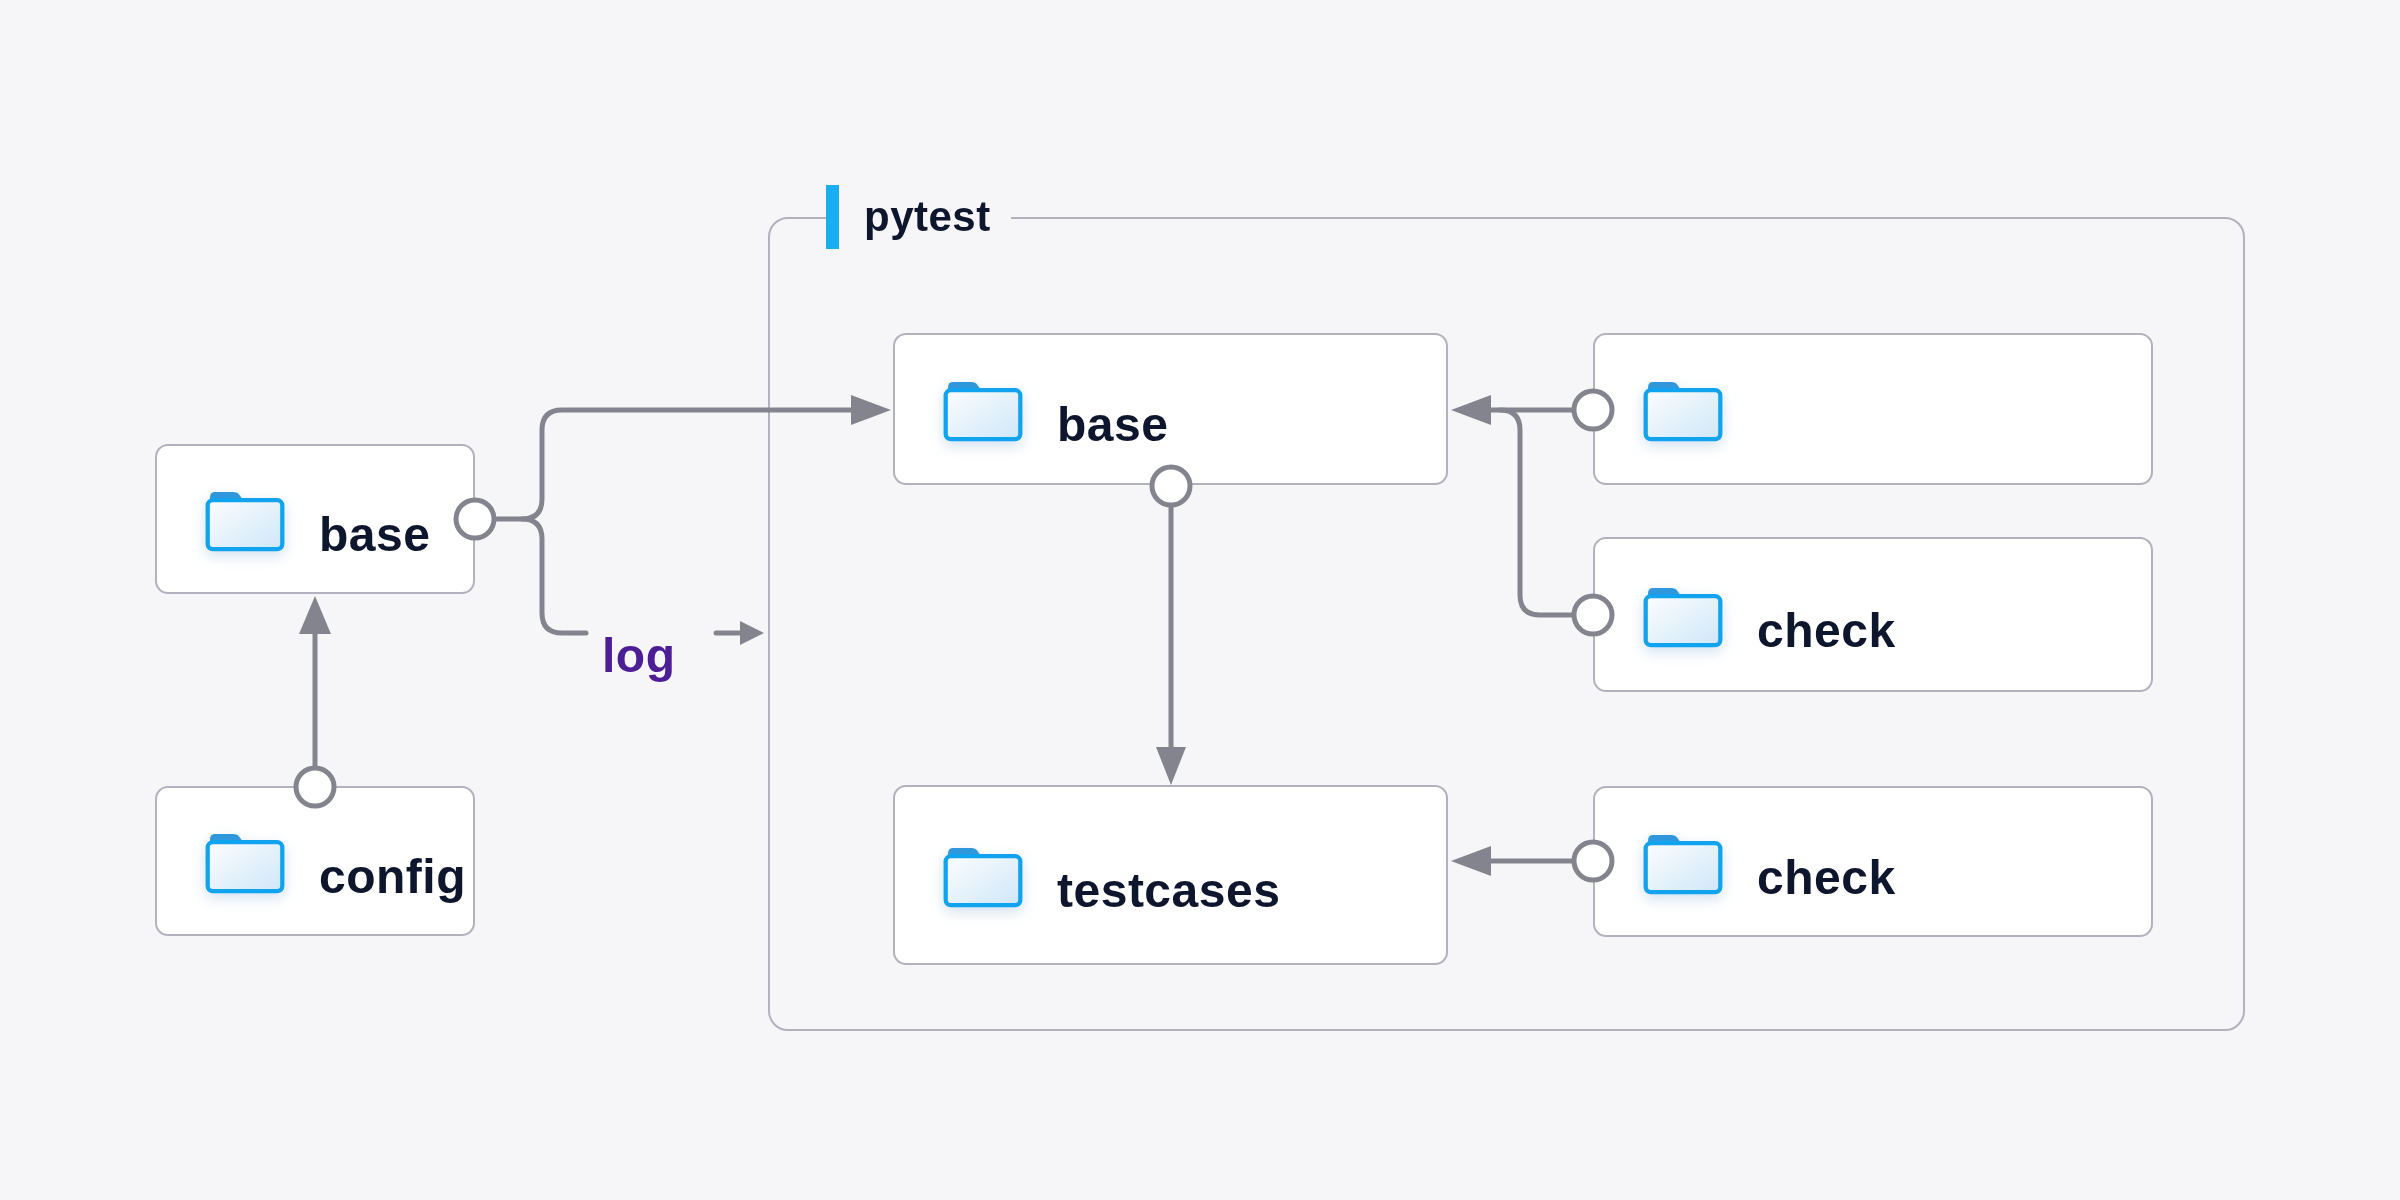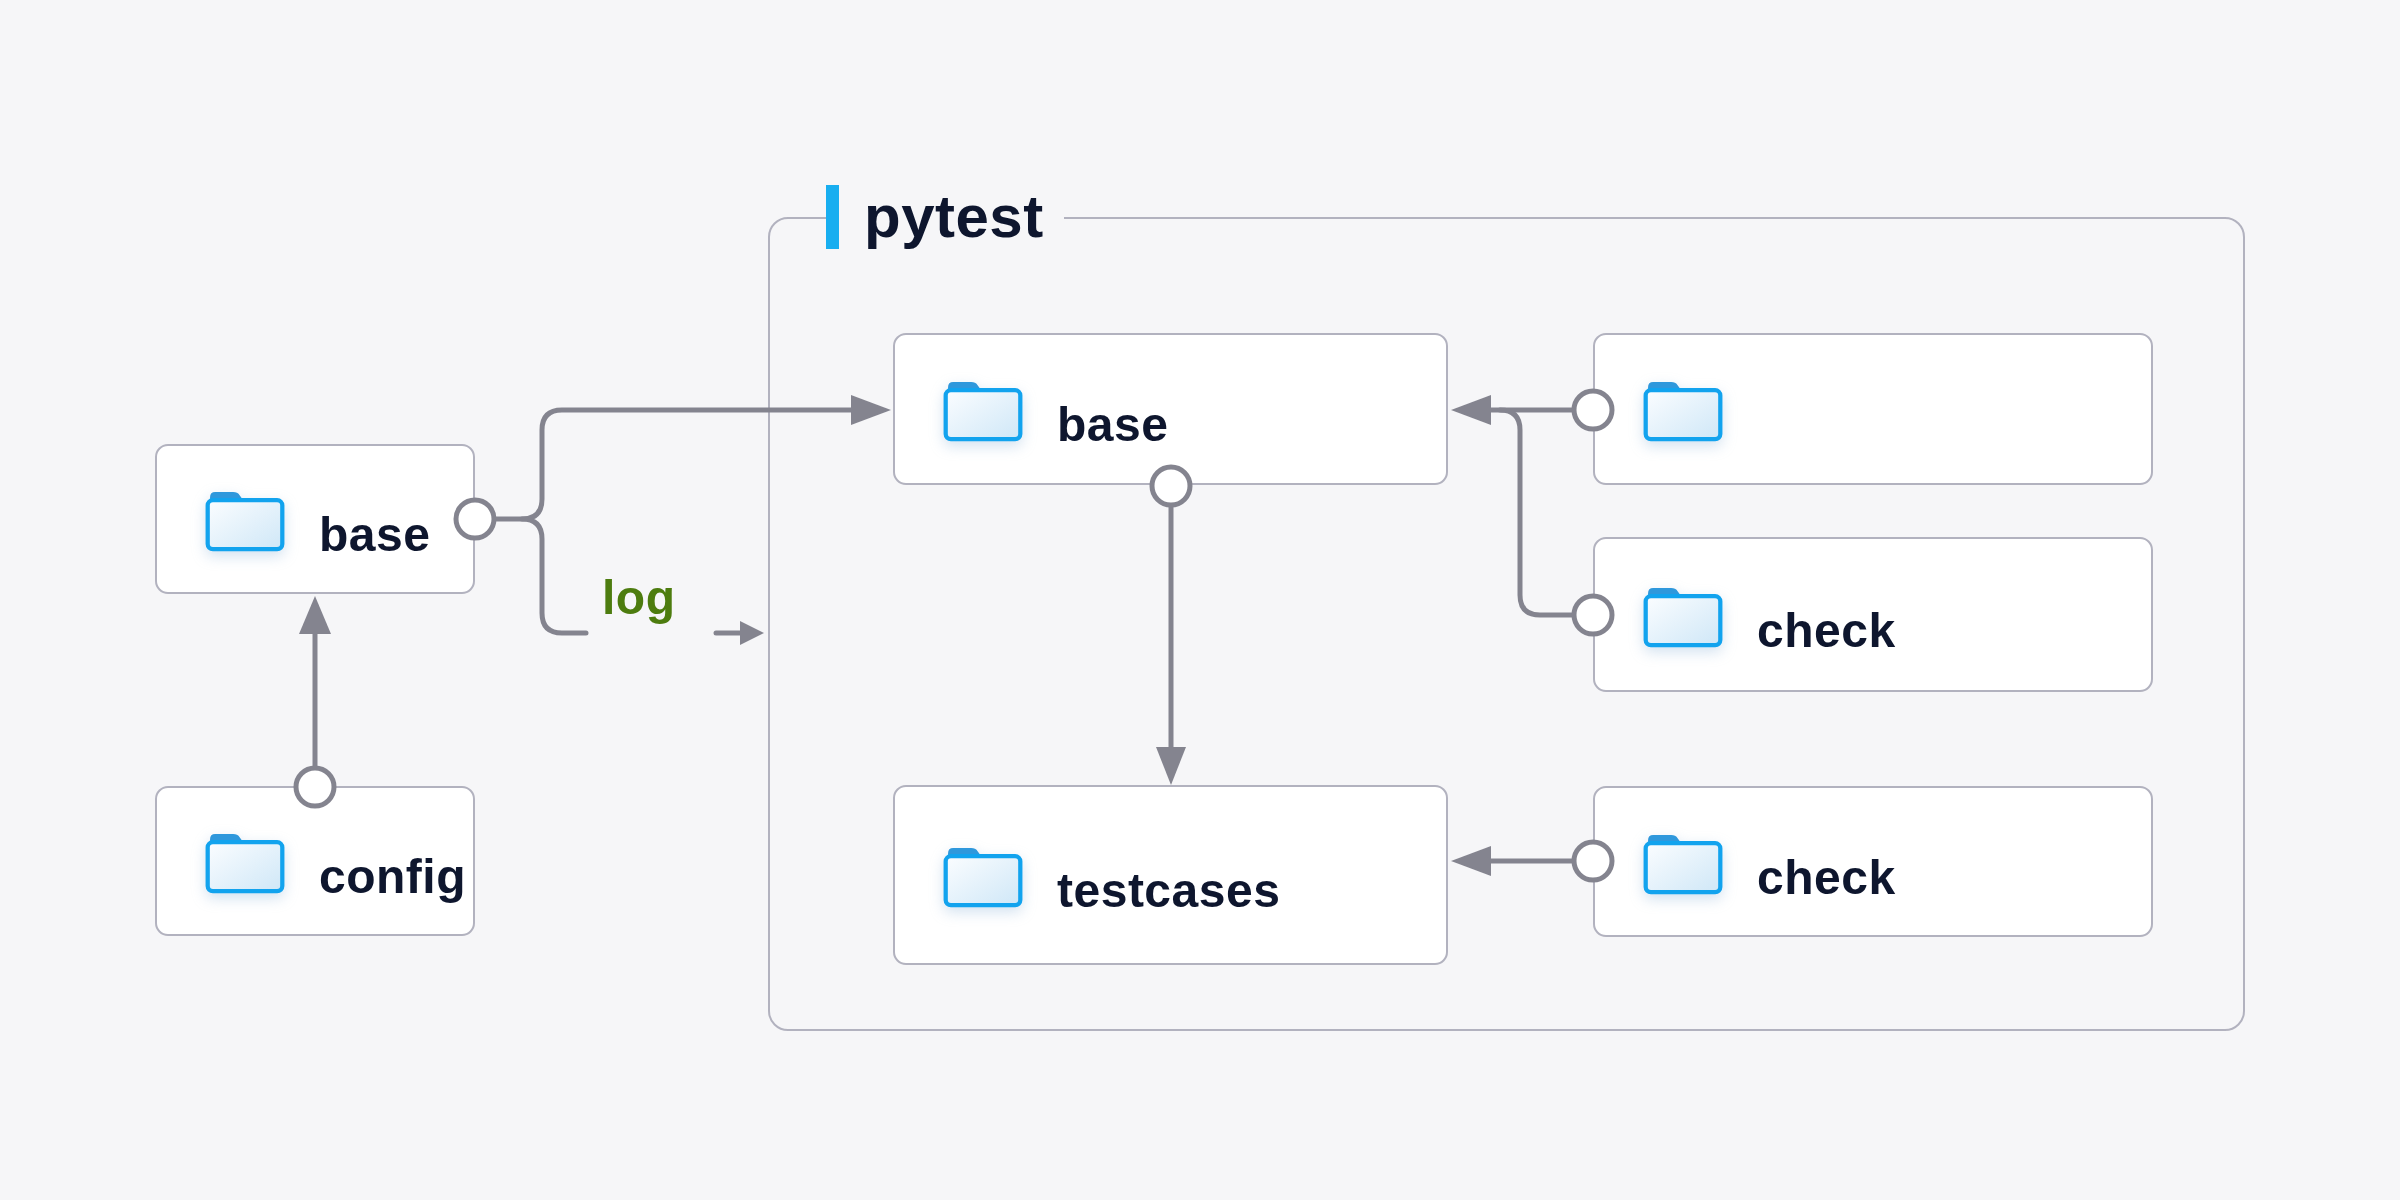--- a/index.html
+++ b/index.html
@@ -29,21 +29,21 @@
     display:flex;align-items:center;
     background:#f6f6f8;
     padding:0 20px 0 0;
   }
   .legend-bar{
     width:13px;height:64px;
     background:#18aef0;
     margin-right:25px;
   }
   .legend-text{
-    font-size:60px;font-weight:700;
+    font-size:42px;font-weight:700;
     color:#0e162e;letter-spacing:.5px;
     line-height:64px;
   }
   
   .node{
     position:absolute;
     background:#ffffff;
     border:2px solid #b2b2bf;
     border-radius:13px;
     box-sizing:border-box;
@@ -64,23 +64,23 @@
   }
   
   #wires{
     position:absolute;left:0;top:0;
     width:2400px;height:1200px;
     pointer-events:none;
   }
   
   .edge-label{
     position:absolute;
-    left:602px;top:570px;
+    left:602px;top:628px;
     font-size:48px;font-weight:600;
-    color:#4d7c0f;letter-spacing:.5px;
+    color:#4c1d95;letter-spacing:.5px;
   }
 </style>
 </head>
 <body>
 
 <div id="stage">
 
   <div class="group-box">
     <div class="group-legend">
       <div class="legend-bar"></div>

